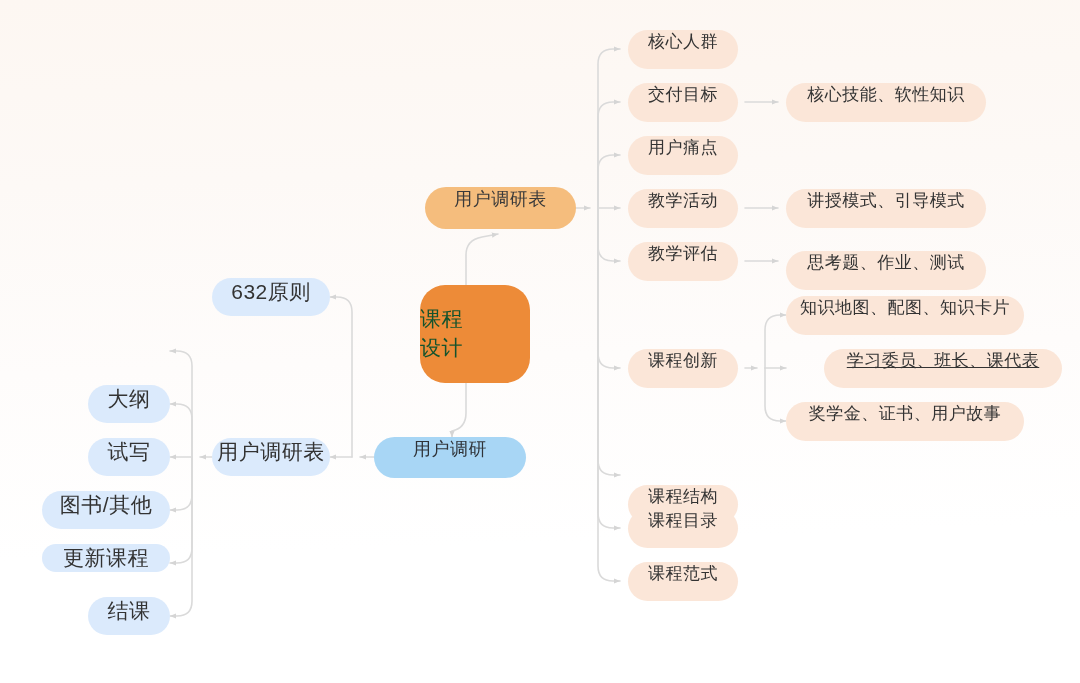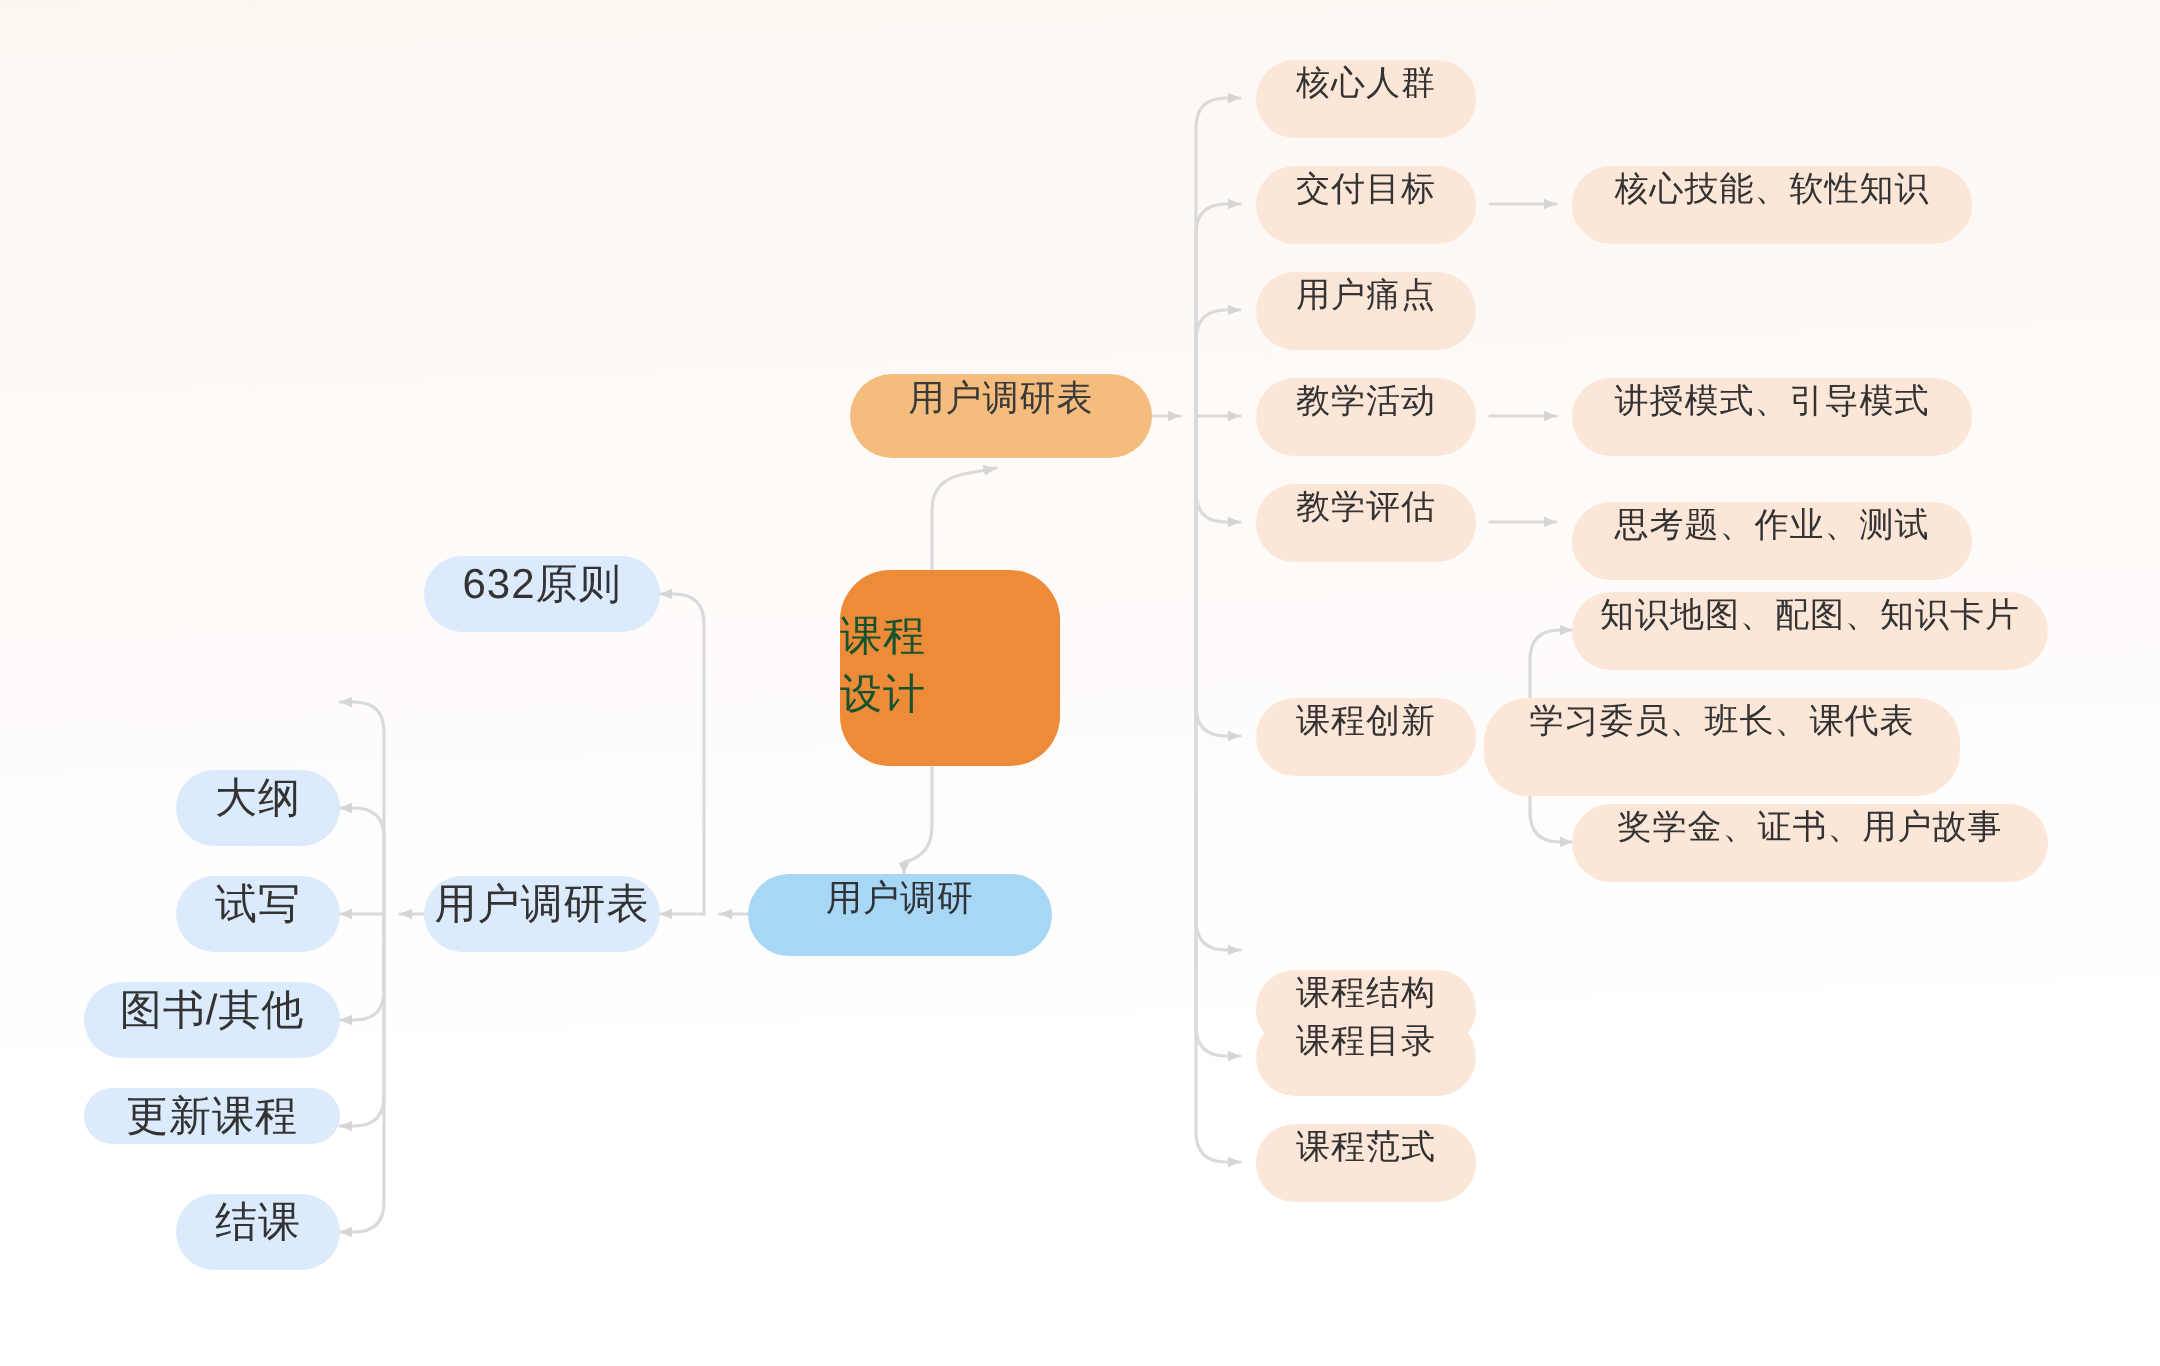--- a/index.html
+++ b/index.html
@@ -158,21 +158,21 @@
   </div>
   <div class="node peach" style="left:786px; top:189px; width:200px; height:39px;">
     <span>讲授模式、引导模式</span>
   </div>
   <div class="node peach" style="left:786px; top:251px; width:200px; height:39px;">
     <span>思考题、作业、测试</span>
   </div>
   <div class="node peach" style="left:786px; top:296px; width:238px; height:39px;">
     <span>知识地图、配图、知识卡片</span>
   </div>
-  <div class="node peach" style="left:742px; top:349px; width:238px; height:49px;">
+  <div class="node peach" style="left:824px; top:349px; width:238px; height:39px;text-decoration:underline;">
     <span>学习委员、班长、课代表</span>
   </div>
   <div class="node peach" style="left:786px; top:402px; width:238px; height:39px;">
     <span>奖学金、证书、用户故事</span>
   </div>
 
   <div class="node blue-mid" style="left:374px; top:437px; width:152px; height:41px;">
     <span>用户调研</span>
   </div>
 

